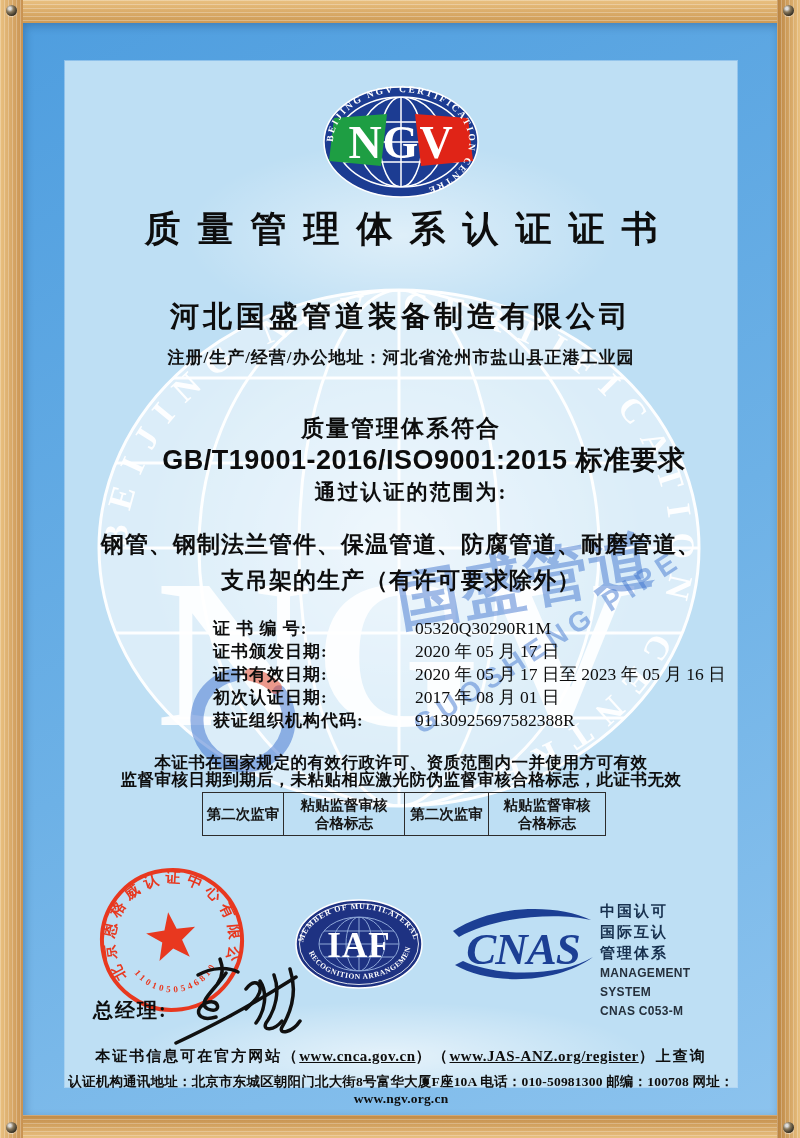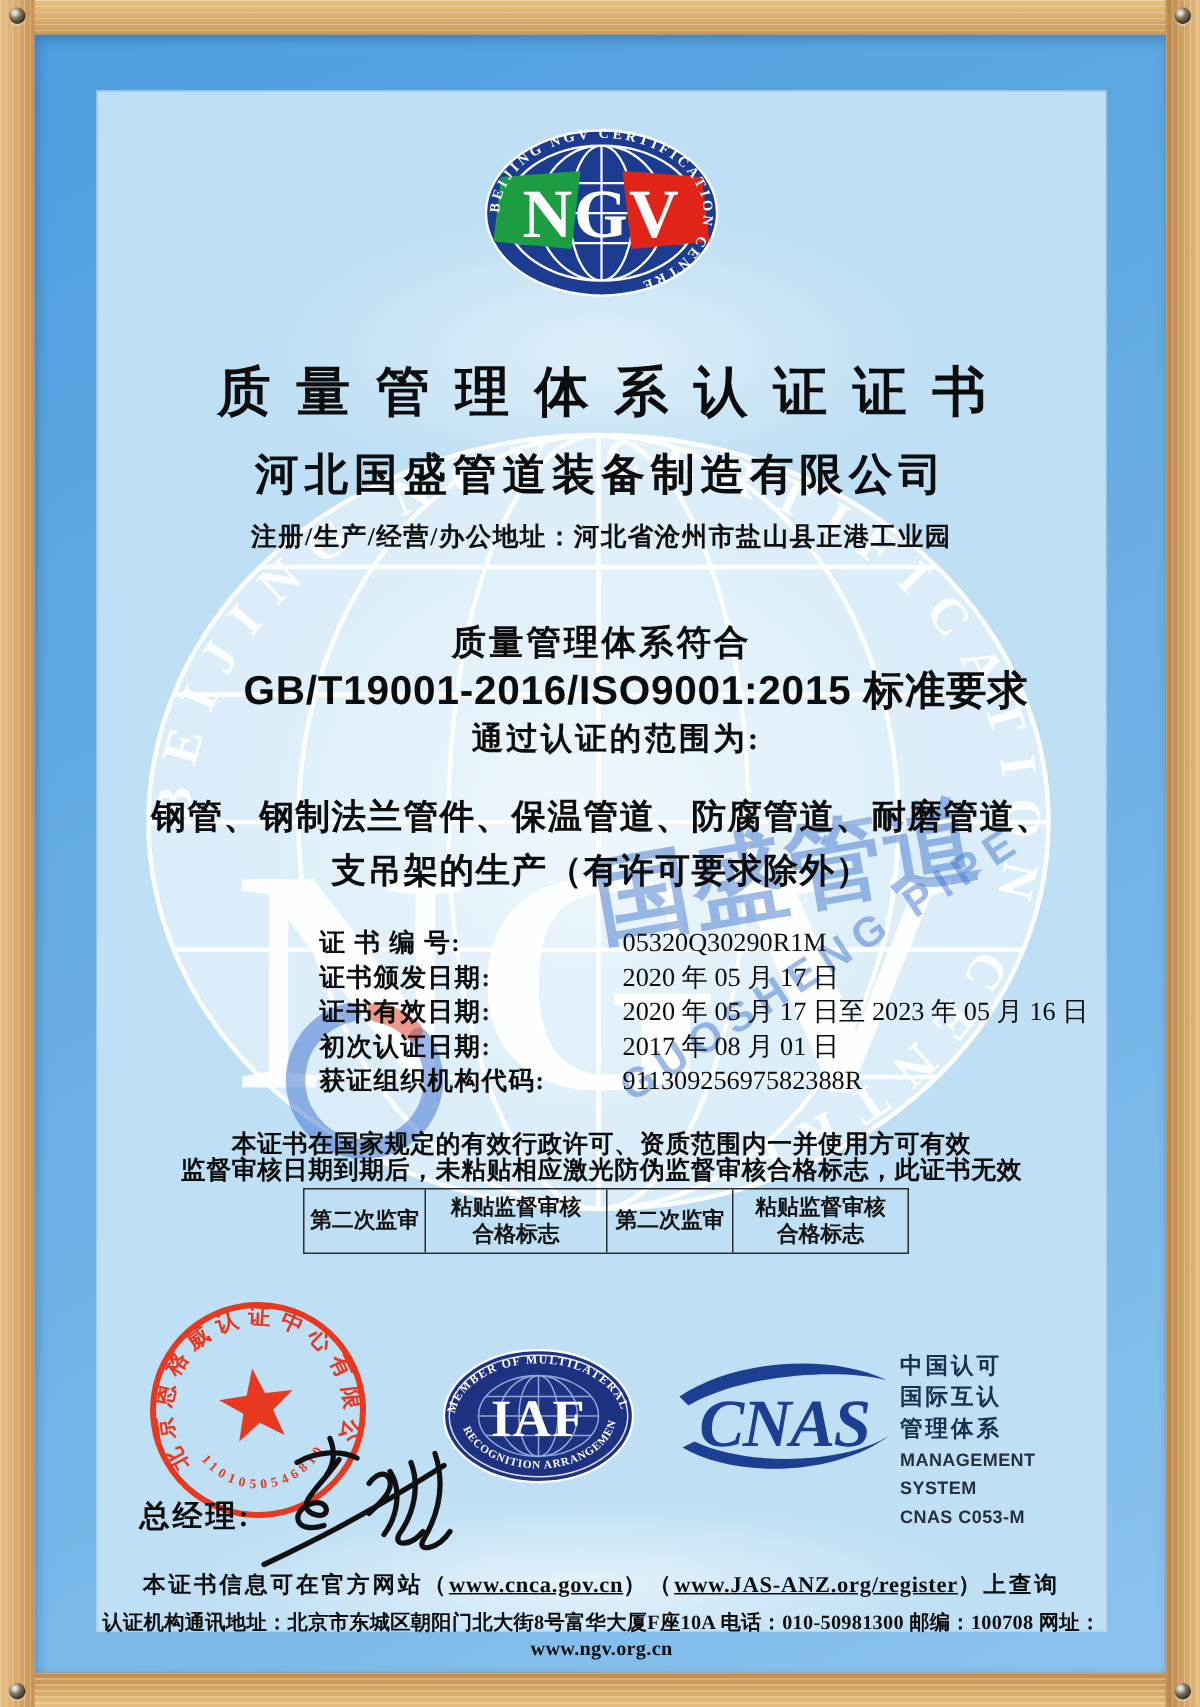--- a/index.html
+++ b/index.html
@@ -126,21 +126,21 @@
       </g>
       <polygon points="12,33 65,29 59,81 7,76" fill="#1e9e43"></polygon>
       <polygon points="93,29 146,33 151,76 99,81" fill="#e02417"></polygon>
       <path id="lring" d="M11,57 A68,50 0 1 1 147,57 A68,50 0 1 1 11,57" fill="none"></path>
       <text font-size="9.5" font-weight="bold" fill="#ffffff" letter-spacing="2.2" font-family="Liberation Sans,sans-serif">
         <textPath href="#lring">BEIJING        NGV        CERTIFICATION        CENTRE</textPath>
       </text>
       <text x="79" y="73" text-anchor="middle" font-size="46" font-weight="bold" fill="#ffffff" letter-spacing="1">NGV</text>
     </svg>
 
-    <div class="abs ctr content title" style="top:176px;text-align:center;">质量管理体系认证证书</div>
+    <div class="abs ctr content title" style="top:144px;text-align:center;">质量管理体系认证证书</div>
     <div class="abs ctr content company" style="top:236px;">河北国盛管道装备制造有限公司</div>
     <div class="abs ctr content addr" style="top:285px;">注册/生产/经营/办公地址：河北省沧州市盐山县正港工业园</div>
 
     <div class="abs ctr content std1" style="top:352px;">质量管理体系符合</div>
     <div class="abs ctr content std2" style="top:381px;padding-left:46px;">GB/T19001-2016/ISO9001:2015 标准要求</div>
     <div class="abs ctr content std3" style="top:417px;">通过认证的范围为:</div>
 
     <div class="abs ctr content scope" style="top:468px;">钢管、钢制法兰管件、保温管道、防腐管道、耐磨管道、</div>
     <div class="abs ctr content scope" style="top:504px;">支吊架的生产（有许可要求除外）</div>
 

